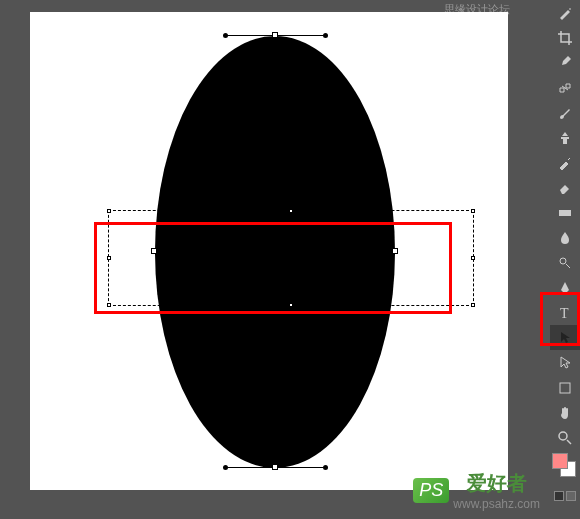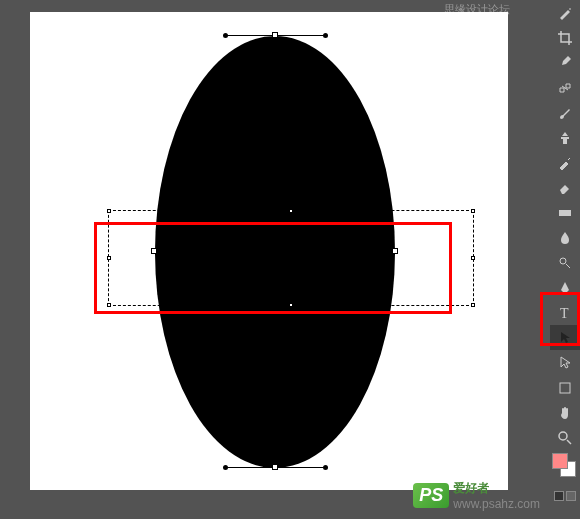--- a/index.html
+++ b/index.html
@@ -161,30 +161,31 @@
   position: absolute;
   right: 40px;
   bottom: 8px;
   display: flex;
   align-items: center;
   gap: 4px;
 }
 .watermark-logo {
   background: linear-gradient(135deg, #6bc04b, #3a9c2e);
   color: #fff;
-  font-weight: bold;
+  font-weight: normal;
   font-style: italic;
   font-size: 18px;
   padding: 2px 6px;
   border-radius: 4px;
 }
 .watermark-text {
   color: #4a8c3a;
-  font-size: 12px;
+  font-size: 20px;
   font-weight: bold;
+  text-align: center;
 }
 .watermark-url {
   color: #888;
   font-size: 12px;
 }
 </style>
 </head>
 <body>
 
 <div class="header-text">

